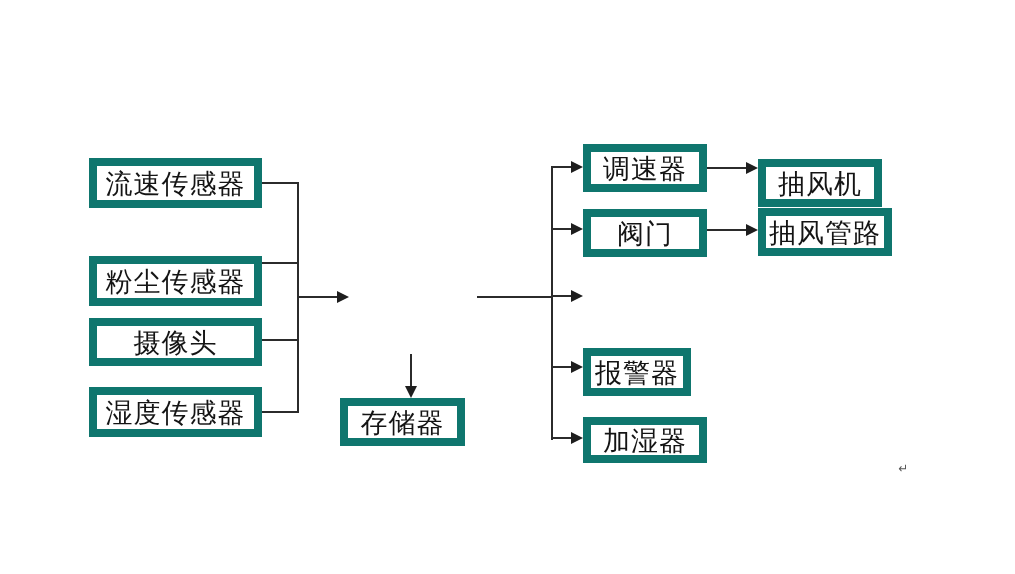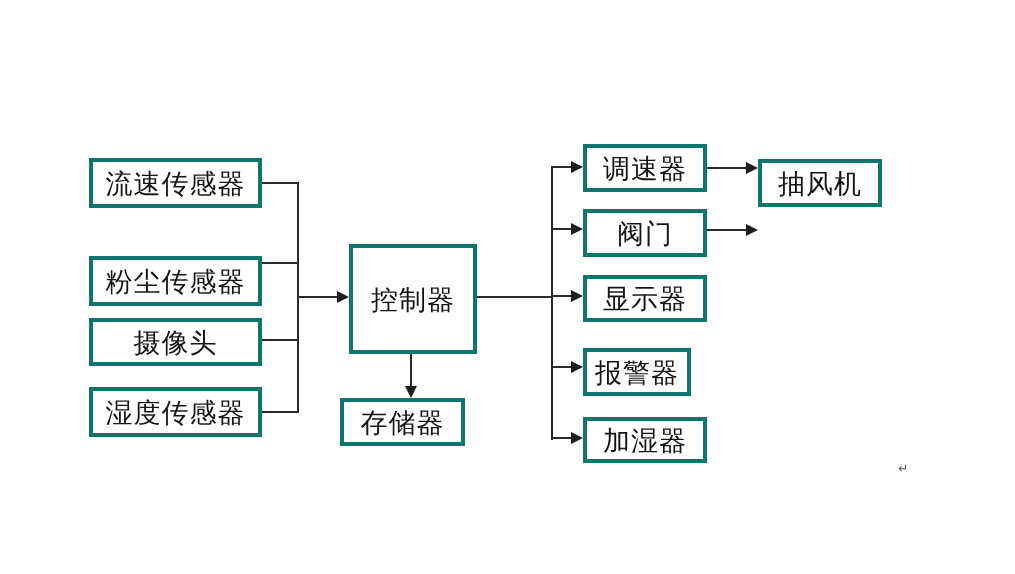--- a/index.html
+++ b/index.html
@@ -5,21 +5,21 @@
   html,body{margin:0;padding:0;background:#dddddd;}
   #canvas{
     position:relative;
     width:1015px;height:574px;
     background:#ffffff;
     overflow:hidden;
     font-family:"DejaVu Sans","Liberation Sans",sans-serif;
   }
   .node{
     position:absolute;
-    border:4px solid #0f766e;
+    border:8px solid #0f766e;
     background:#ffffff;
     display:flex;align-items:center;justify-content:center;
     box-sizing:border-box;
   }
   .node span{
     font-size:27px;
     color:#141414;
     letter-spacing:1px;
     white-space:nowrap;
     line-height:1;
@@ -56,45 +56,42 @@
   <div class="node" style="left:89px;top:256px;width:173px;height:50px">
     <span>粉尘传感器</span>
   </div>
   <div class="node" style="left:89px;top:318px;width:173px;height:48px">
     <span>摄像头</span>
   </div>
   <div class="node" style="left:89px;top:387px;width:173px;height:50px">
     <span>湿度传感器</span>
   </div>
 
-  <div class="node" style="left:349px;top:244px;width:128px;height:110px">
-    <span>控制器</span>
-  </div>
   <div class="node" style="left:340px;top:398px;width:125px;height:48px">
     <span>存储器</span>
   </div>
 
   <div class="node" style="left:583px;top:144px;width:124px;height:48px">
     <span>调速器</span>
   </div>
   <div class="node" style="left:583px;top:209px;width:124px;height:48px">
     <span>阀门</span>
   </div>
-  <div class="node" style="left:583px;top:275px;width:124px;height:47px">
-    <span>显示器</span>
-  </div>
   <div class="node" style="left:583px;top:348px;width:108px;height:48px">
     <span>报警器</span>
   </div>
   <div class="node" style="left:583px;top:417px;width:124px;height:46px">
     <span>加湿器</span>
   </div>
 
   <div class="node" style="left:758px;top:159px;width:124px;height:48px">
     <span>抽风机</span>
+  </div>
+  <div class="node" style="left:758px;top:208px;width:134px;height:48px">
+    <span>抽风管路</span>
   </div>
 
   <div class="hline" style="left:262px;top:182px;width:37px"></div>
   <div class="hline" style="left:262px;top:262px;width:37px"></div>
   <div class="hline" style="left:262px;top:339px;width:37px"></div>
   <div class="hline" style="left:262px;top:411px;width:37px"></div>
   <div class="vline" style="left:297px;top:182px;height:231px"></div>
 
   <div class="hline" style="left:297px;top:296px;width:41px"></div>
   <div class="arr-right" style="left:337px;top:291px"></div>

